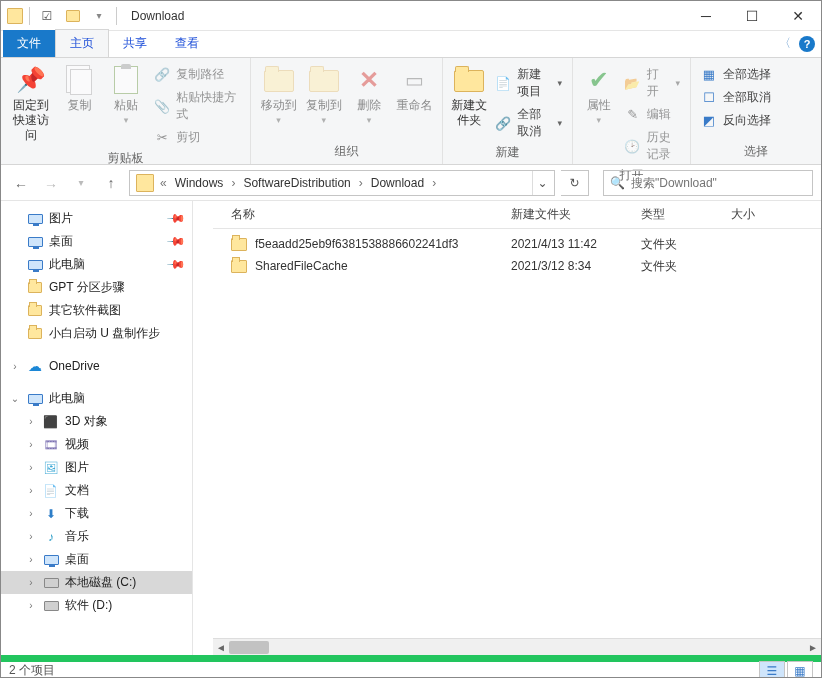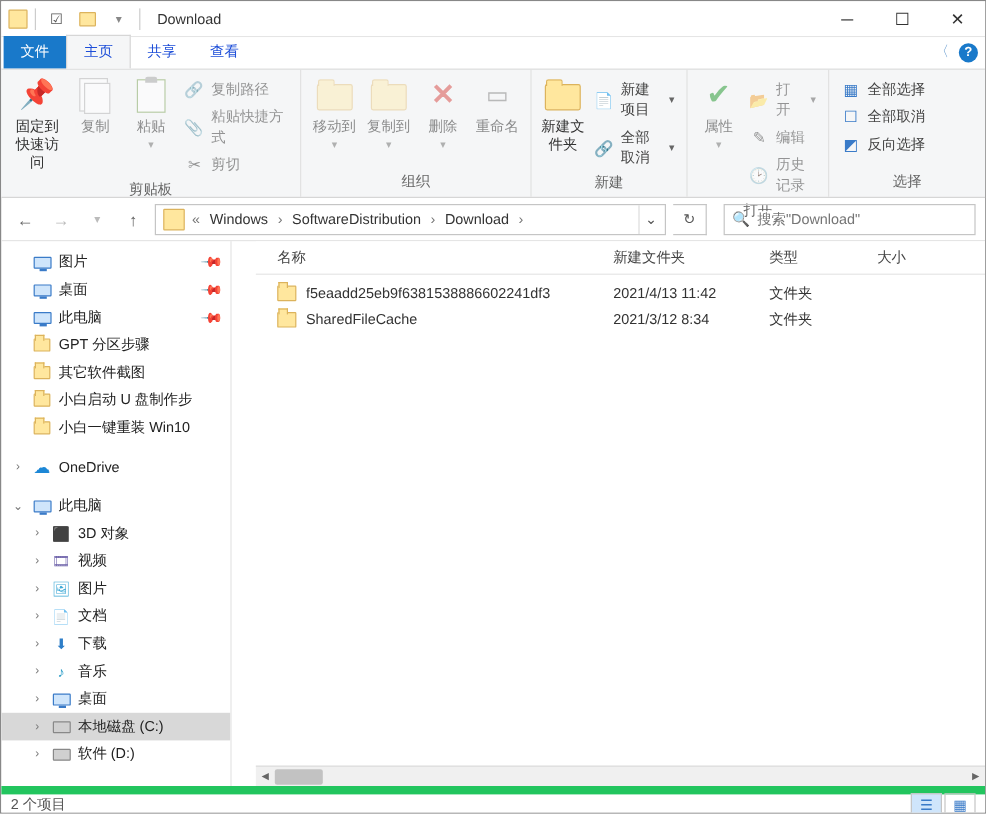--- a/index.html
+++ b/index.html
@@ -342,27 +342,20 @@
         </span>
         <span>其它软件截图</span>
       </div>
     <div class="item">
         <span class="expand"></span>
         <span class="tic">
           <span class="tic-folder"></span>
         </span>
         <span>小白启动 U 盘制作步</span>
       </div>
-    <div class="item">
-        <span class="expand"></span>
-        <span class="tic">
-          <span class="tic-folder"></span>
-        </span>
-        <span>小白一键重装 Win10</span>
-      </div>
     <div class="gap"></div>
     <div class="item">
         <span class="expand">›</span>
         <span class="tic tic-cloud">☁</span>
         <span>OneDrive</span>
       </div>
     <div class="gap"></div>
     <div class="item">
         <span class="expand">⌄</span>
         <span class="tic">

